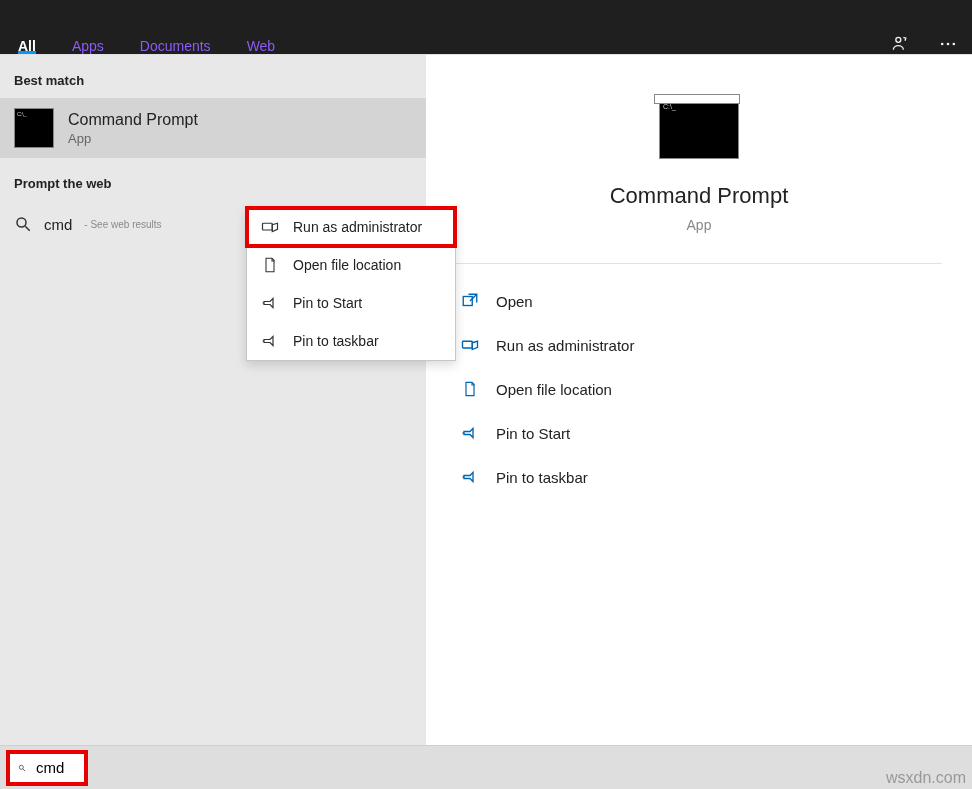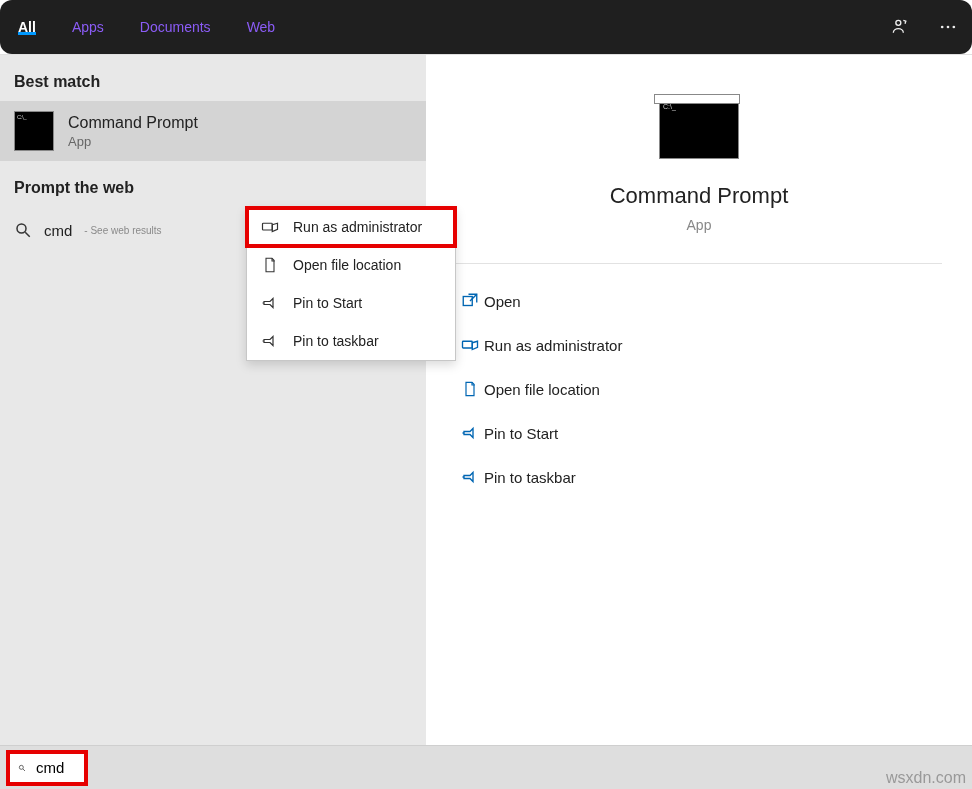--- a/index.html
+++ b/index.html
@@ -1,35 +1,35 @@
 <!DOCTYPE html>
 <html><head>
 <meta charset="utf-8">
 <style>
   * { box-sizing: border-box; margin: 0; padding: 0; font-family: "Segoe UI", Arial, sans-serif; }
   html, body { width: 972px; height: 789px; overflow: hidden; background: #fff; }
   .window { width: 972px; height: 789px; position: relative; }
 
   
-  .tabbar { height: 54px; background: #1f1f1f; display: flex; align-items: center; color: #ddd; border-radius: 12px; }
+  .tabbar { height: 54px; background: #1f1f1f; display: flex; align-items: flex-end; color: #ddd; }
   .tabbar .tab { padding: 0 18px; display: flex; align-items: center; font-size: 14px; cursor: pointer; color: #8b5cf6; }
   .tabbar .tab.active { color: #fff; font-weight: 600; }
   .tabbar .tab.active::after { content:""; position:absolute; bottom:0; left:18px; right:18px; height:3px; background:#0099ff; }
   .tabbar .tab { position: relative; }
   .tabbar .tab .caret { margin-left:6px; font-size:10px; }
   .tabbar .spacer { flex: 1; }
   .tabbar .icon-btn { width: 48px; display:flex; align-items:center; justify-content:center; color:#eee; cursor:pointer; }
 
   
   .body { display: flex; height: calc(742px); border-top:1px solid #e0e0e0; }
   .left { width: 426px; background: #e8e8e8; height: 100%; position: relative; }
   .right { flex: 1; background: #fff; height: 100%; padding: 40px 30px 0 30px; position:relative; }
 
   
-  .sec-header { font-size: 16px; font-weight: 600; color: #222; padding: 18px 14px 10px 14px; }
+  .sec-header { font-size: 13px; font-weight: 600; color: #222; padding: 18px 14px 10px 14px; }
 
   
   .match { display:flex; align-items:center; gap:14px; padding:10px 14px; background:#d4d4d4; cursor:pointer; }
   .match .icon-box { width:40px; height:40px; background:#000; border:1px solid #888; position:relative; }
   .match .icon-box::before { content:"C:\\_"; color:#ccc; font-size:6px; position:absolute; top:2px; left:2px; letter-spacing:-0.5px; }
   .match .txt { display:flex; flex-direction:column; }
   .match .title { font-size:16px; color:#222; }
   .match .sub { font-size:13px; color:#666; margin-top:2px; }
 
   
@@ -46,21 +46,21 @@
 
   
   .preview { display:flex; flex-direction:column; align-items:center; }
   .preview-box { width:80px; height:60px; background:#000; border:1px solid #888; margin-top:4px; margin-bottom:24px; position:relative; }
   .preview-box::before { content:"C:\\_"; color:#ccc; font-size:7px; position:absolute; top:3px; left:3px; }
   .preview-box::after { content:""; position:absolute; top:-6px; left:-6px; width:84px; height:8px; background:#fff; border:1px solid #888; }
   .preview-title { font-size:22px; color:#222; }
   .preview-sub { font-size:14px; color:#888; margin-top:8px; margin-bottom:30px; }
   .hr { height:1px; background:#e2e2e2; width:100%; }
   .actions { margin-top:18px; display:flex; flex-direction:column; gap:6px; }
-  .action { display:flex; align-items:center; gap:4px; padding:9px 4px; font-size:15px; color:#222; cursor:pointer; }
+  .action { display:flex; align-items:center; gap:16px; padding:9px 4px; font-size:15px; color:#222; cursor:pointer; }
   .action .ico { width:20px; height:20px; color:#0066b3; display:flex; align-items:center; justify-content:center; }
 
   
   .taskbar { position:absolute; left:0; bottom:0; width:972px; height:44px; background:#dedede; border-top:1px solid #cfcfcf; display:flex; align-items:center; }
   .searchbox { margin-left:6px; display:flex; align-items:center; gap:10px; width:82px; height:36px; background:#fff; padding:0 8px; border:4px solid #e60000; }
   .searchbox .mag { width:16px; height:16px; }
   .searchbox input { border:none; outline:none; font-size:15px; width:40px; background:transparent; }
   .watermark { position:absolute; right:6px; bottom:2px; font-size:16px; color:#999; }
 
   svg { display:block; }

